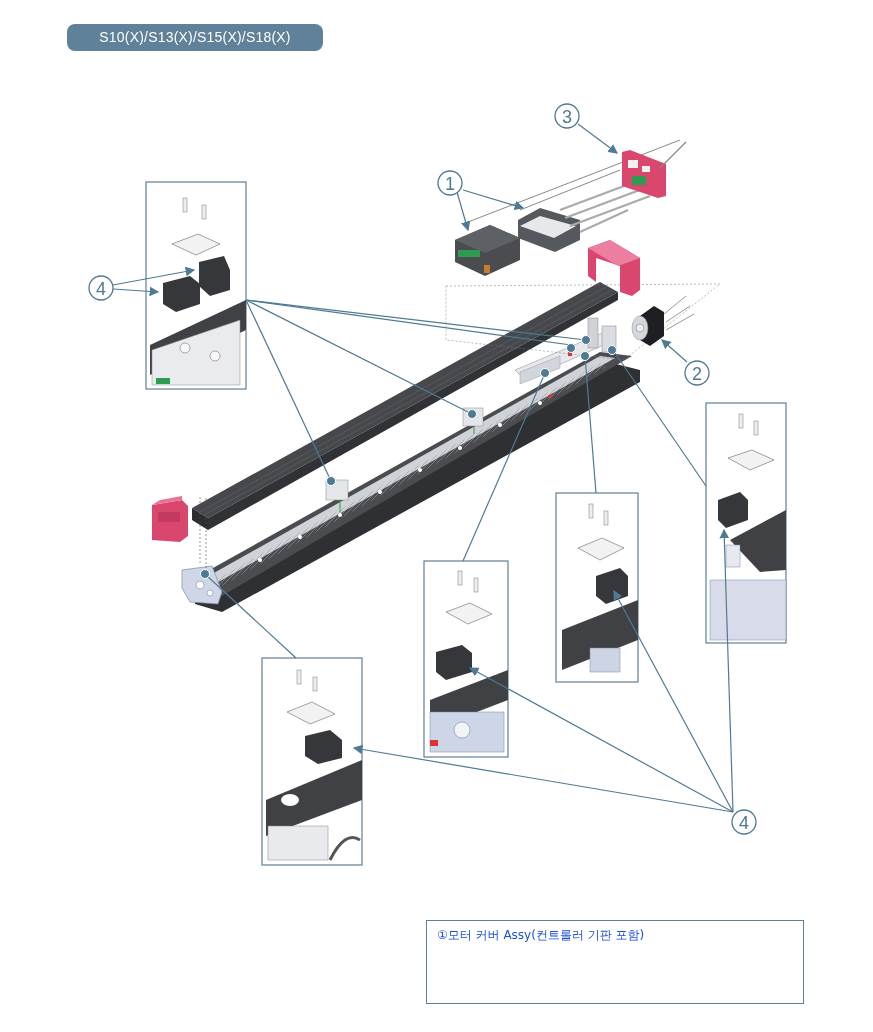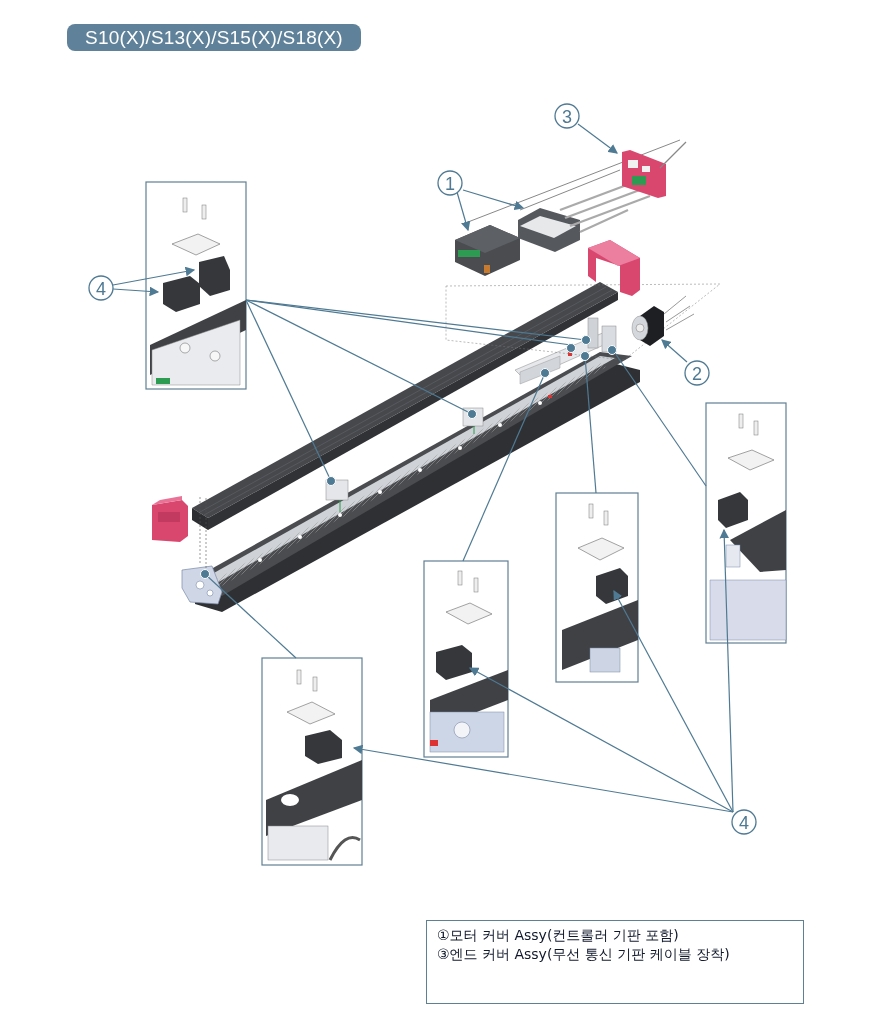--- a/index.html
+++ b/index.html
@@ -1,25 +1,25 @@
 <!DOCTYPE html>
 <html><head>
 <meta charset="utf-8">
 <style>
   html, body { margin:0; padding:0; background:#ffffff; }
   body { width:873px; height:1032px; position:relative; overflow:hidden;
          font-family:"DejaVu Sans", sans-serif; }
-  .badge { position:absolute; left:67px; top:24px; width:294px; height:27px;
+  .badge { position:absolute; left:67px; top:24px; width:256px; height:27px;
            background:#5f8199; border-radius:8px; color:#fff;
-           font-family:"Liberation Sans", sans-serif; font-size:19px;
+           font-family:"Liberation Sans", sans-serif; font-size:14px;
            line-height:27px; text-align:center; letter-spacing:0.2px; }
   svg#diagram { position:absolute; left:0; top:0; }
   .legend { position:absolute; left:426px; top:920px; width:378px; height:84px;
             border:1.5px solid #5f7f93; box-sizing:border-box; padding:5px 0 0 10px; }
-  .legend-item { font-size:14px; line-height:19px; color:#0f172a; white-space:nowrap;
+  .legend-item { font-size:12px; line-height:19px; color:#1d4ed8; white-space:nowrap;
                  font-family:"DejaVu Sans", sans-serif; }
   .callout-text { font-family:"Liberation Sans", sans-serif; font-size:18px; fill:#4f7a93; }
 </style>
 </head>
 <body>
 
 <div class="badge">S10(X)/S13(X)/S15(X)/S18(X)</div>
 
 <svg id="diagram" width="873" height="1032" viewBox="0 0 873 1032">
   <defs>
@@ -250,14 +250,13 @@
     </g>
     <g>
       <circle cx="744" cy="822" r="12" fill="#fff" stroke="#4f7a93" stroke-width="1.3"></circle>
       <text class="callout-text" x="744" y="828.5" text-anchor="middle">4</text>
     </g>
   </g>
 </svg>
 
 <div class="legend">
   <div class="legend-item">①모터 커버 Assy(컨트롤러 기판 포함)</div>
-  <div class="legend-item">③엔드 커버 Assy(무선 통신 기판 케이블 장착)</div>
 </div>
 
 </body></html>

